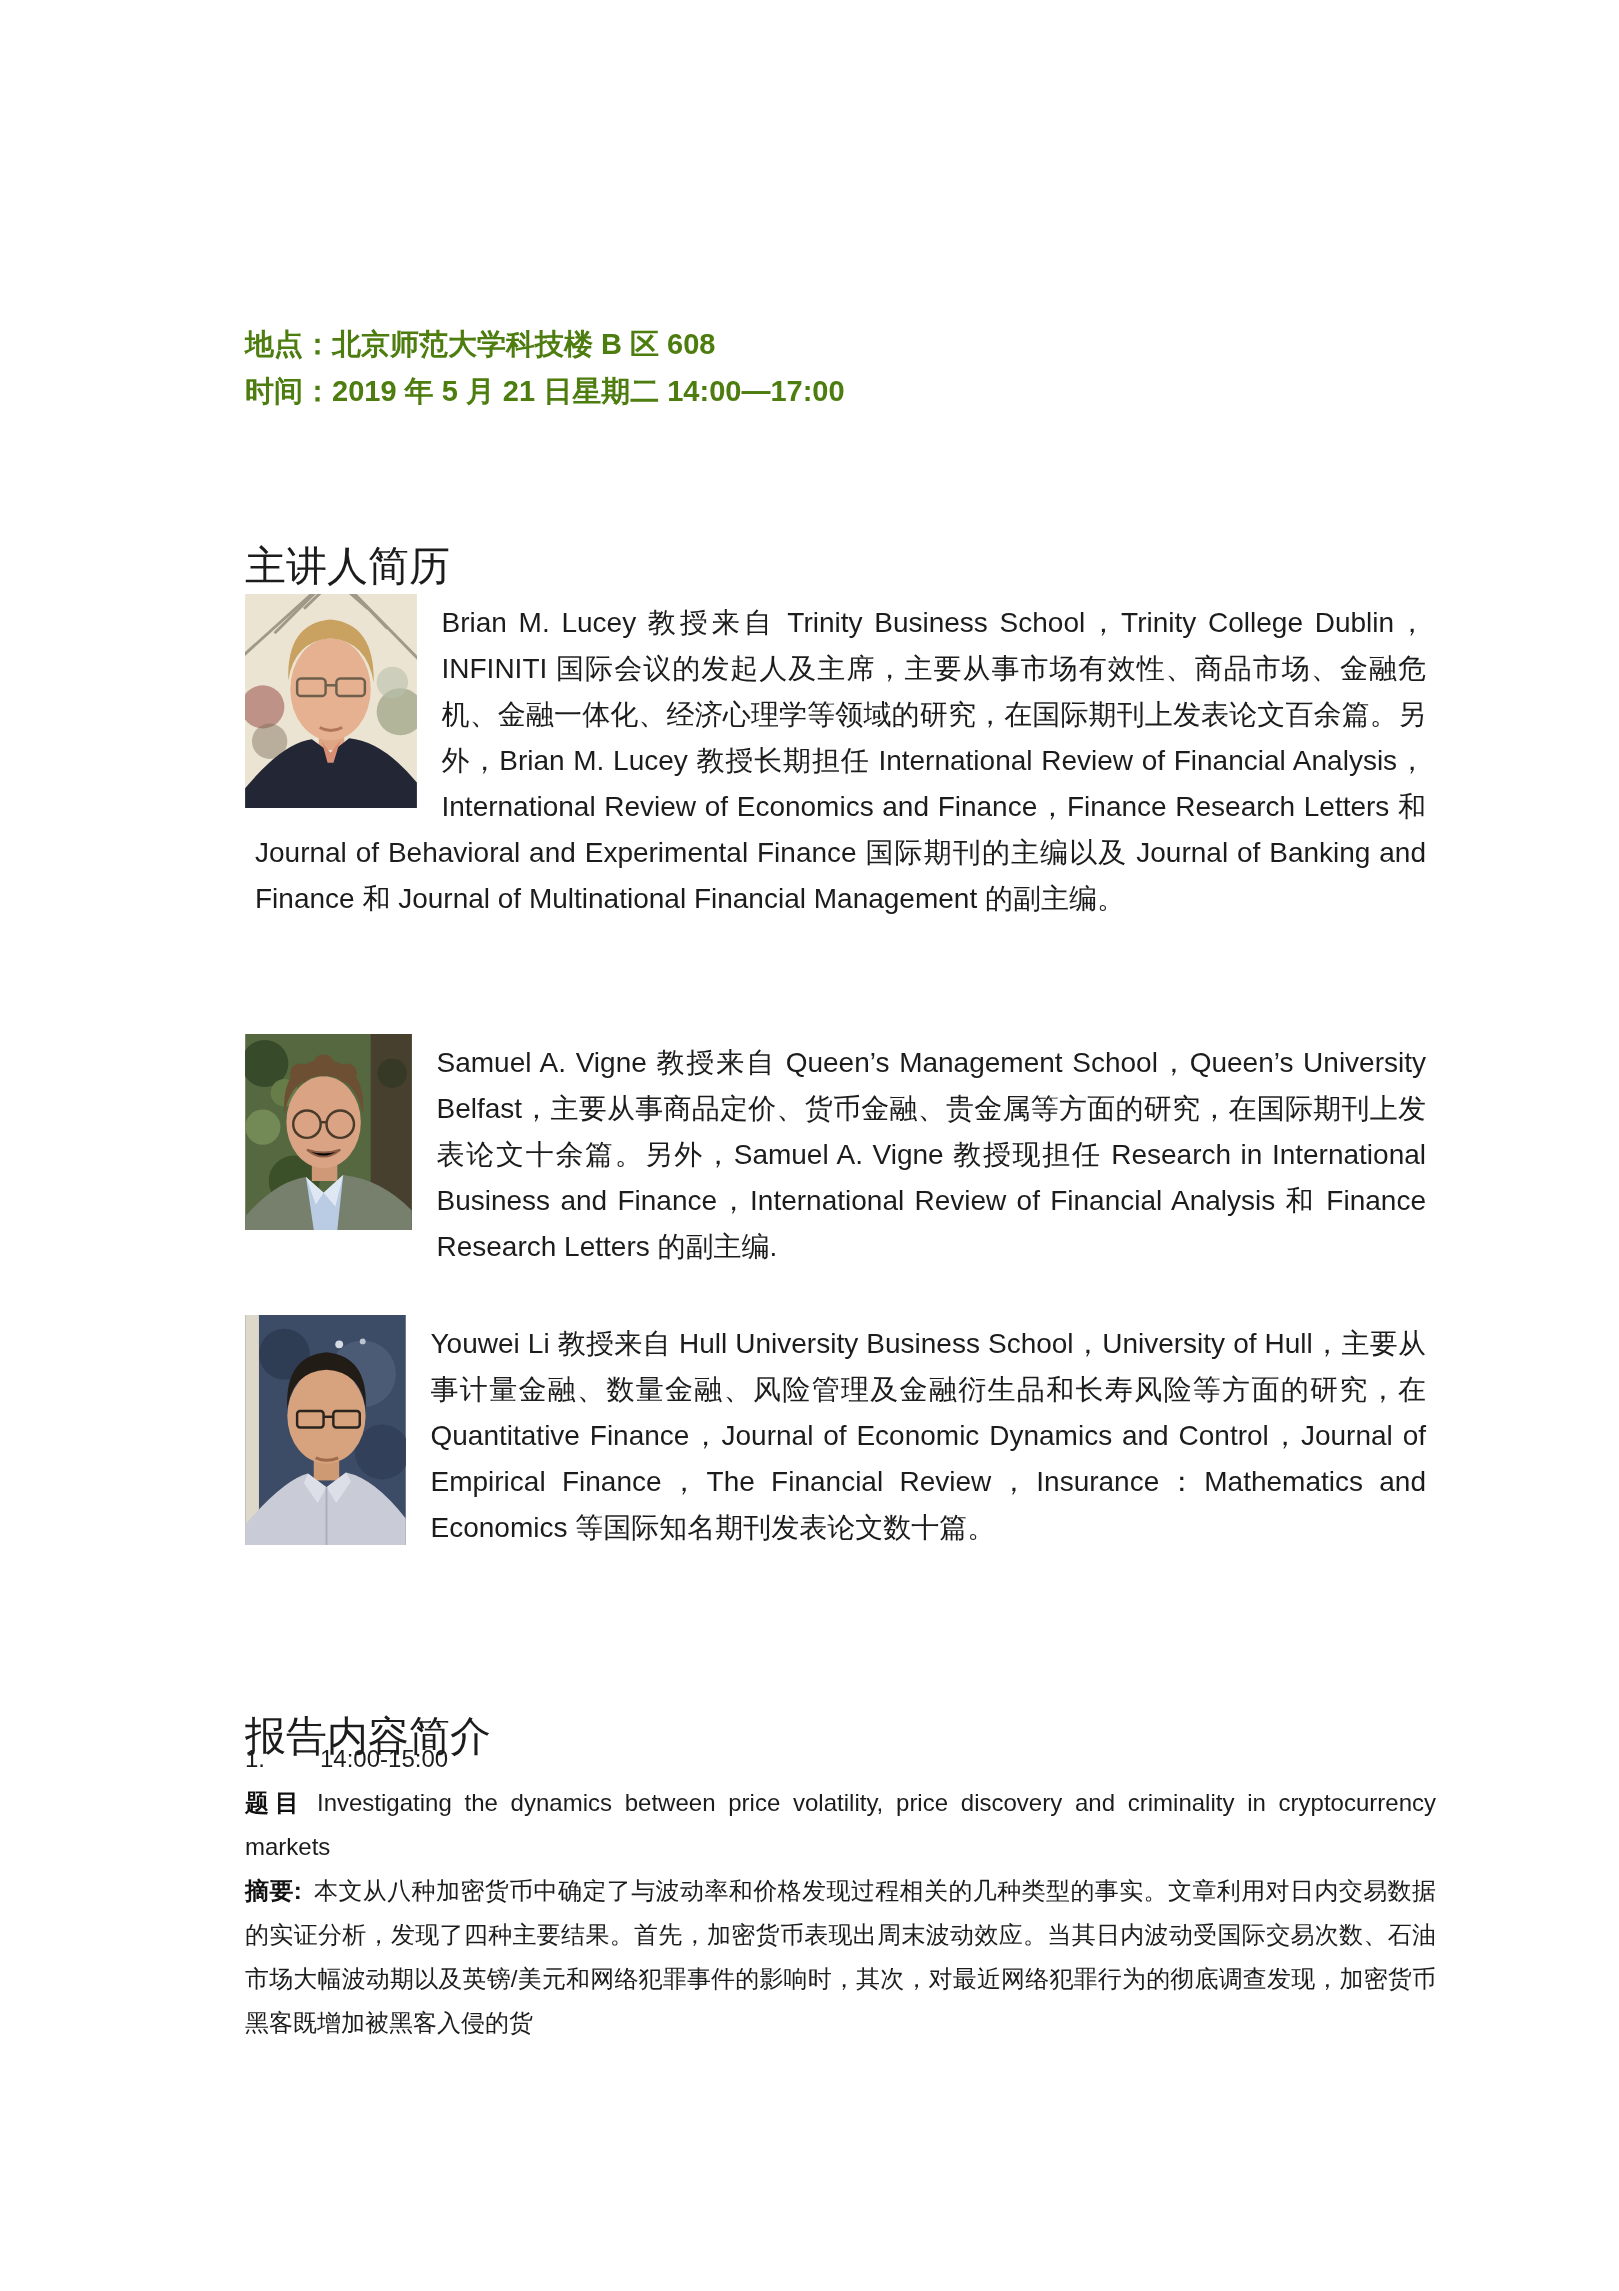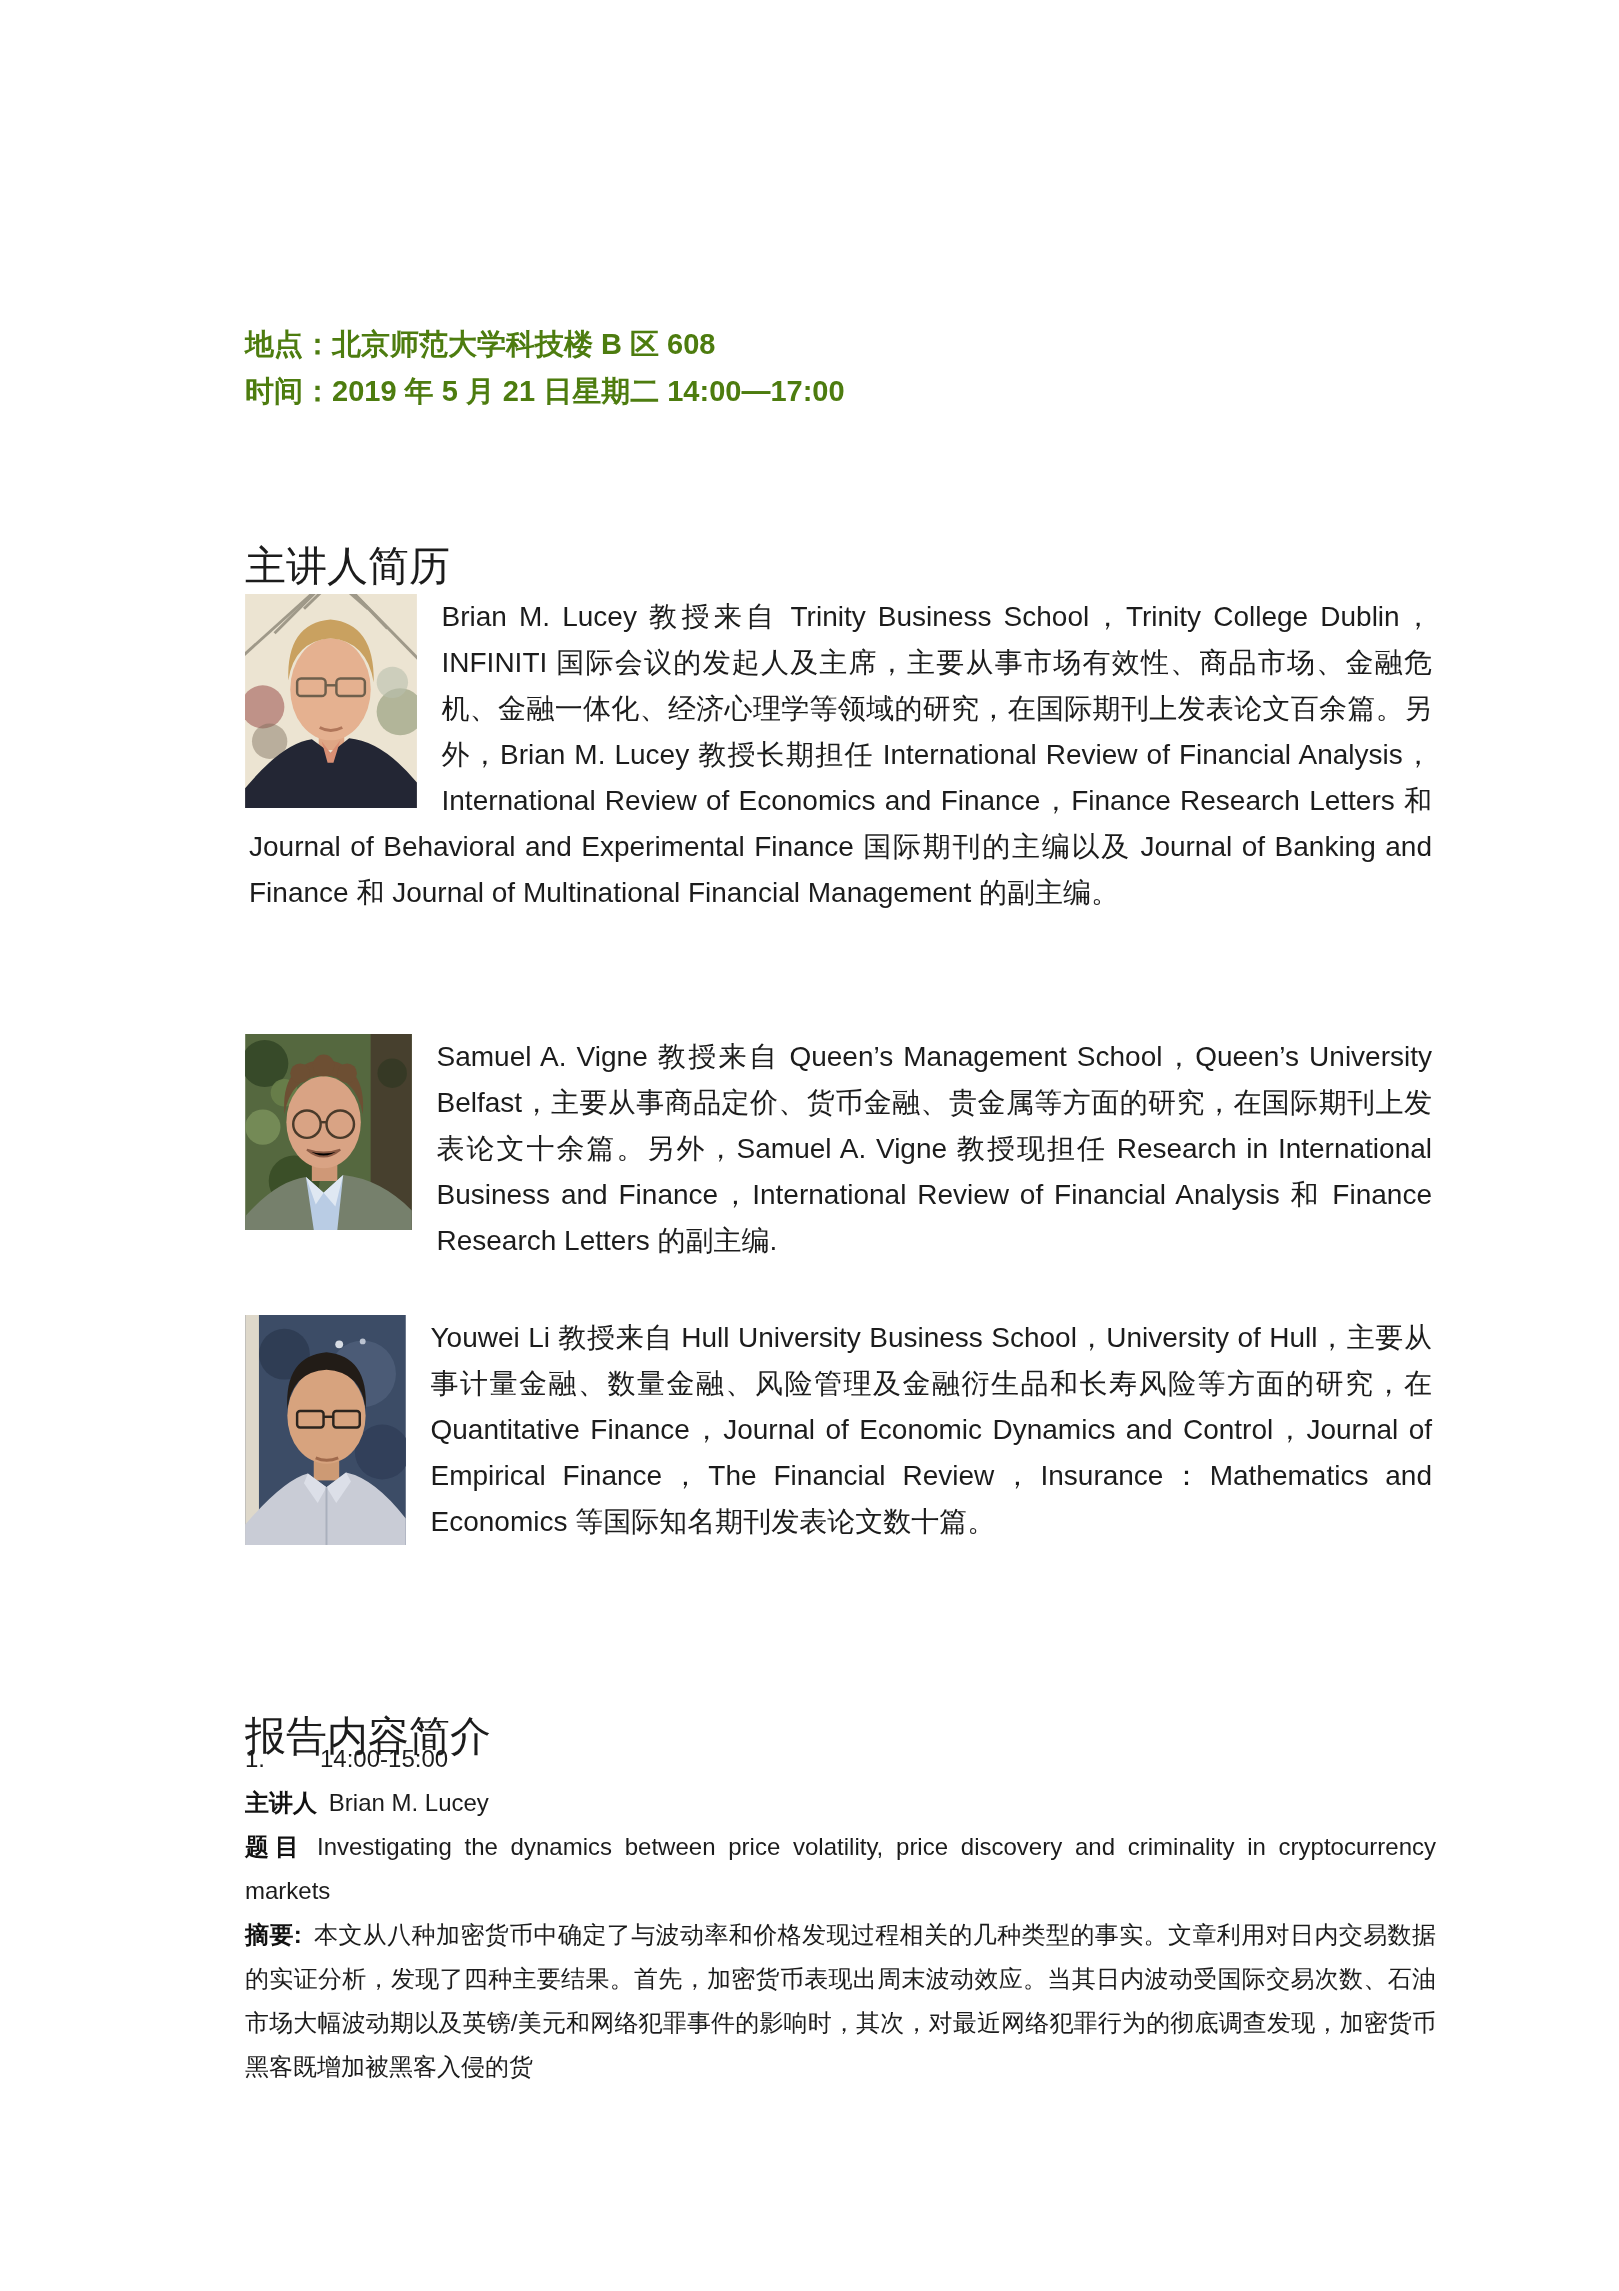--- a/index.html
+++ b/index.html
@@ -17,21 +17,21 @@
     color:#1c1c1c;line-height:1.1;}
   .sec-heading.speakers{top:510px;}
   .sec-heading.talks{top:1680px;}
 
   .bio{position:absolute;left:245px;width:1191px;}
   .bio.b1{top:590px;}
   .bio.b2{top:1030px;}
   .bio.b3{top:1311px;}
   .photo{float:left;margin:3.9px 24.5px 9.8px 0;}
   .photo svg{display:block;}
-  .bio-text{margin:4px;font-size:28px;line-height:46px;text-align:justify;color:#1c1c1c;}
+  .bio-text{margin:10px;font-size:28px;line-height:46px;text-align:justify;color:#1c1c1c;}
 
   .talk-block{position:absolute;top:1737px;left:245px;width:1191px;
     font-size:24px;line-height:44px;color:#1c1c1c;}
   .talk-block p{margin:0;text-align:justify;}
   .talk-num{display:inline-block;width:75px;}
   .lbl{font-weight:700;margin-right:11.8px;color:#111;}
 </style>
 </head>
 <body>
 
@@ -127,19 +127,18 @@
         <line x1="83" y1="176" x2="83" y2="235" stroke="#aab0bd" stroke-width="2"></line>
       </svg>
     </div>
     <p class="bio-text">Youwei Li 教授来自 Hull University Business School，University of Hull，主要从事计量金融、数量金融、风险管理及金融衍生品和长寿风险等方面的研究，在 Quantitative Finance，Journal of Economic Dynamics and Control，Journal of Empirical Finance，The Financial Review，Insurance：Mathematics and Economics 等国际知名期刊发表论文数十篇。</p>
   </div>
 
   <h2 class="sec-heading talks">报告内容简介</h2>
 
   <div class="talk-block">
     <p><span class="talk-num">1.</span><span>14:00-15:00</span></p>
-    <p><span class="lbl">主讲人</span><span>Brian M. Lucey</span></p>
     <p><span class="lbl">题目</span><span>Investigating the dynamics between price volatility, price discovery and criminality in cryptocurrency markets</span></p>
     <p><span class="lbl">摘要:</span><span>本文从八种加密货币中确定了与波动率和价格发现过程相关的几种类型的事实。文章利用对日内交易数据的实证分析，发现了四种主要结果。首先，加密货币表现出周末波动效应。当其日内波动受国际交易次数、石油市场大幅波动期以及英镑/美元和网络犯罪事件的影响时，其次，对最近网络犯罪行为的彻底调查发现，加密货币黑客既增加被黑客入侵的货</span></p>
   </div>
 
 </div>
 
 
 </body></html>

